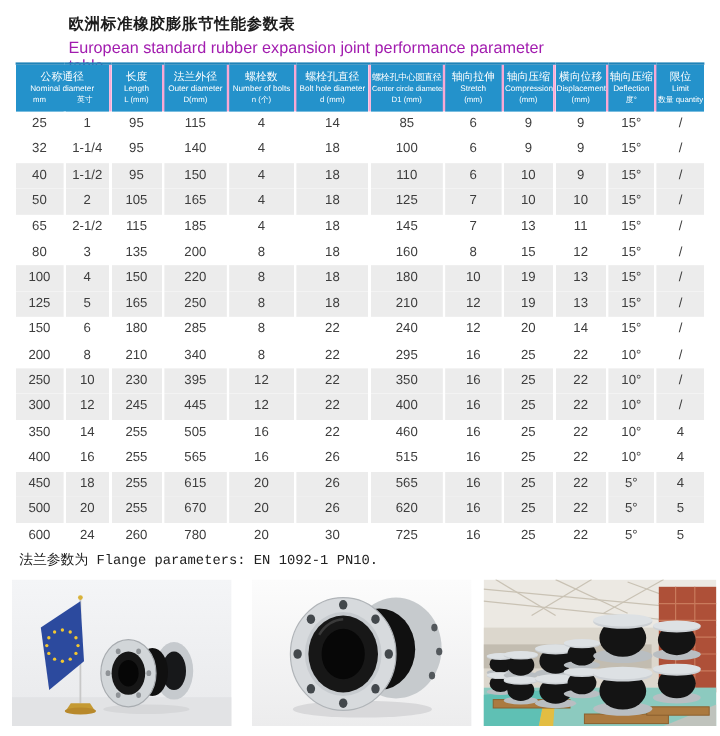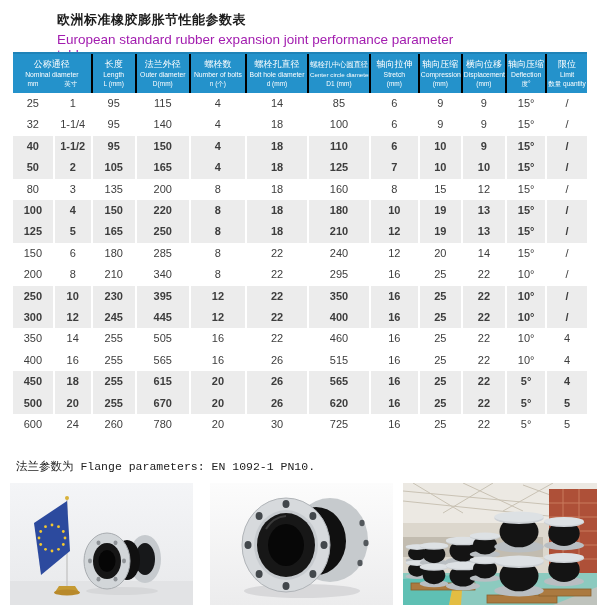--- a/index.html
+++ b/index.html
@@ -17,40 +17,40 @@
 
   
   table.param{
     position:absolute;left:13px;top:52px;width:574px;
     border-collapse:collapse;table-layout:fixed;
   }
   thead th{
     background:var(--header-bg,#2492cb);
     color:#fff;text-align:center;vertical-align:middle;
     height:40px;box-sizing:border-box;padding:2px 1px;
-    border-left:2px solid #000000;border-top:2px solid #1f83b8;
+    border-left:2px solid #f9a8d4;border-top:2px solid #1f83b8;
     font-weight:normal;overflow:hidden;
   }
   thead th:first-child{border-left:none;}
   .h-zh{font-size:9px;font-weight:normal;line-height:11px;white-space:nowrap;}
   .h-en{font-size:6.8px;line-height:8px;margin-top:1px;white-space:nowrap;}
   .h-unit{font-size:6.5px;line-height:8px;margin-top:1px;white-space:nowrap;}
   .h-unit.split{display:flex;}
   .h-unit.split span{width:50%;text-align:center;}
   thead th:nth-child(6) .h-zh{font-size:7.5px;letter-spacing:-0.3px;}
   thead th:nth-child(6) .h-en{font-size:6.2px;}
 
   tbody td{
     height:21.4px;line-height:21.4px;padding:0;
     text-align:center;font-size:11px;color:#3d3d3d;
     border-left:2px solid #fff;overflow:hidden;white-space:nowrap;
   }
   tbody td:first-child{border-left:none;}
   tbody tr{background:#ffffff;}
-  tbody tr.alt{background:var(--alt-row-bg,#ececec);font-weight:bold;}
+  tbody tr.alt{background:var(--alt-row-bg,#ececec);}
 
   
   .note{
     position:absolute;left:15px;top:458px;margin:1px;
     font-family:"Liberation Mono","DejaVu Sans Mono",monospace;
     font-size:11.5px;color:#222;
   }
 
   
   .photos{position:absolute;left:10px;top:483px;display:flex;}
@@ -192,20 +192,34 @@
           <td>50</td>
           <td>2</td>
           <td>105</td>
           <td>165</td>
           <td>4</td>
           <td>18</td>
           <td>125</td>
           <td>7</td>
           <td>10</td>
           <td>10</td>
+          <td>15°</td>
+          <td>/</td>
+        </tr>
+        <tr>
+          <td>65</td>
+          <td>2-1/2</td>
+          <td>115</td>
+          <td>185</td>
+          <td>4</td>
+          <td>18</td>
+          <td>145</td>
+          <td>7</td>
+          <td>13</td>
+          <td>11</td>
           <td>15°</td>
           <td>/</td>
         </tr>
         <tr>
           <td>80</td>
           <td>3</td>
           <td>135</td>
           <td>200</td>
           <td>8</td>
           <td>18</td>

